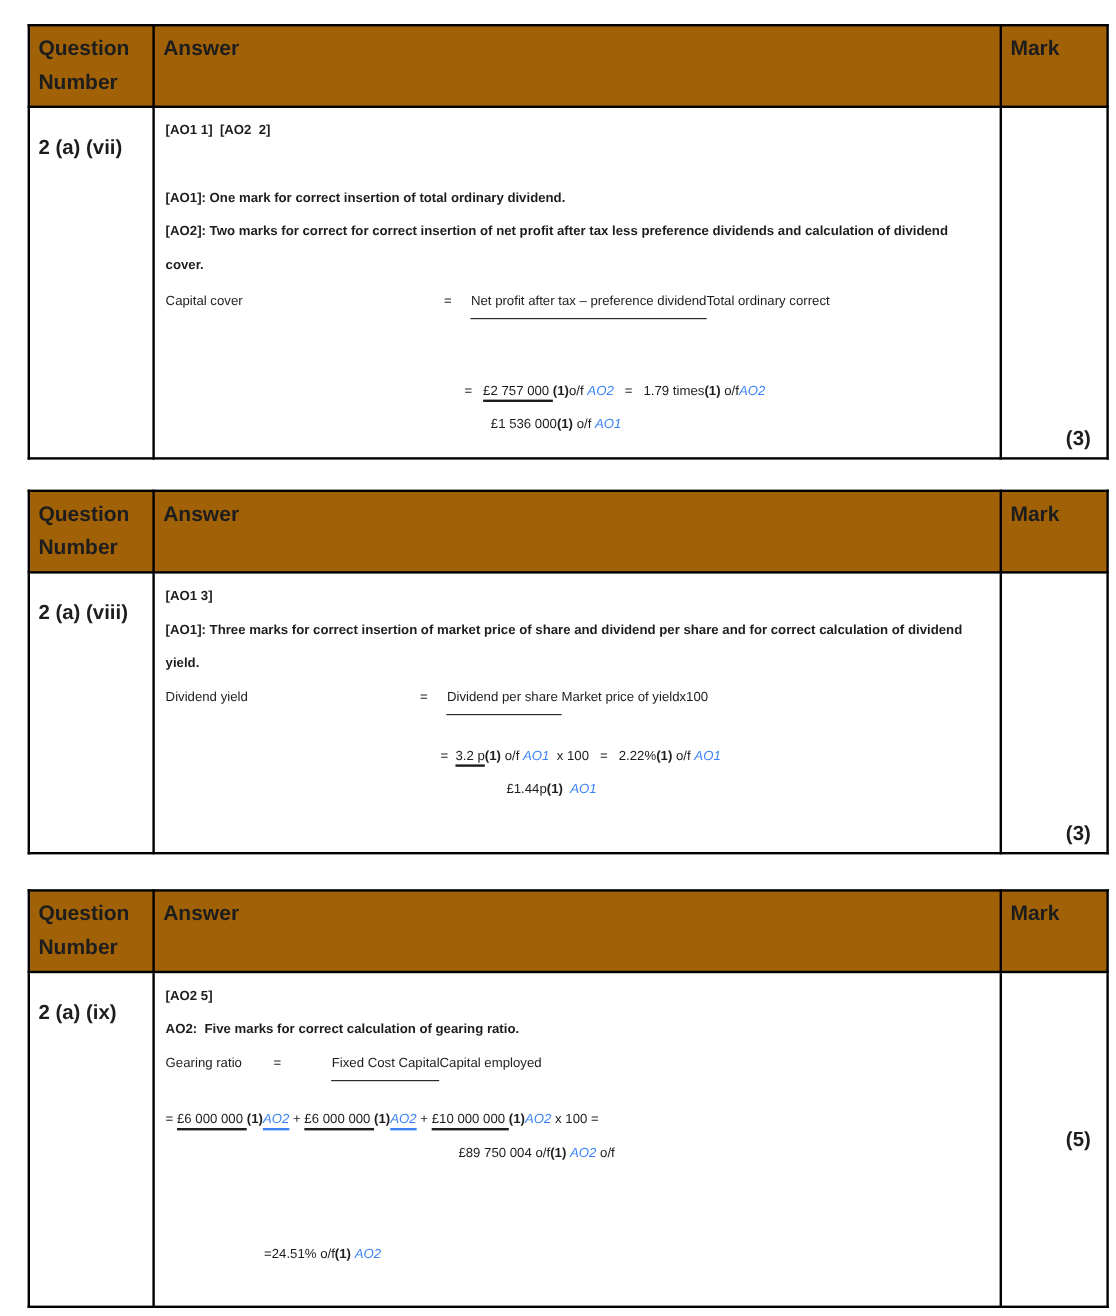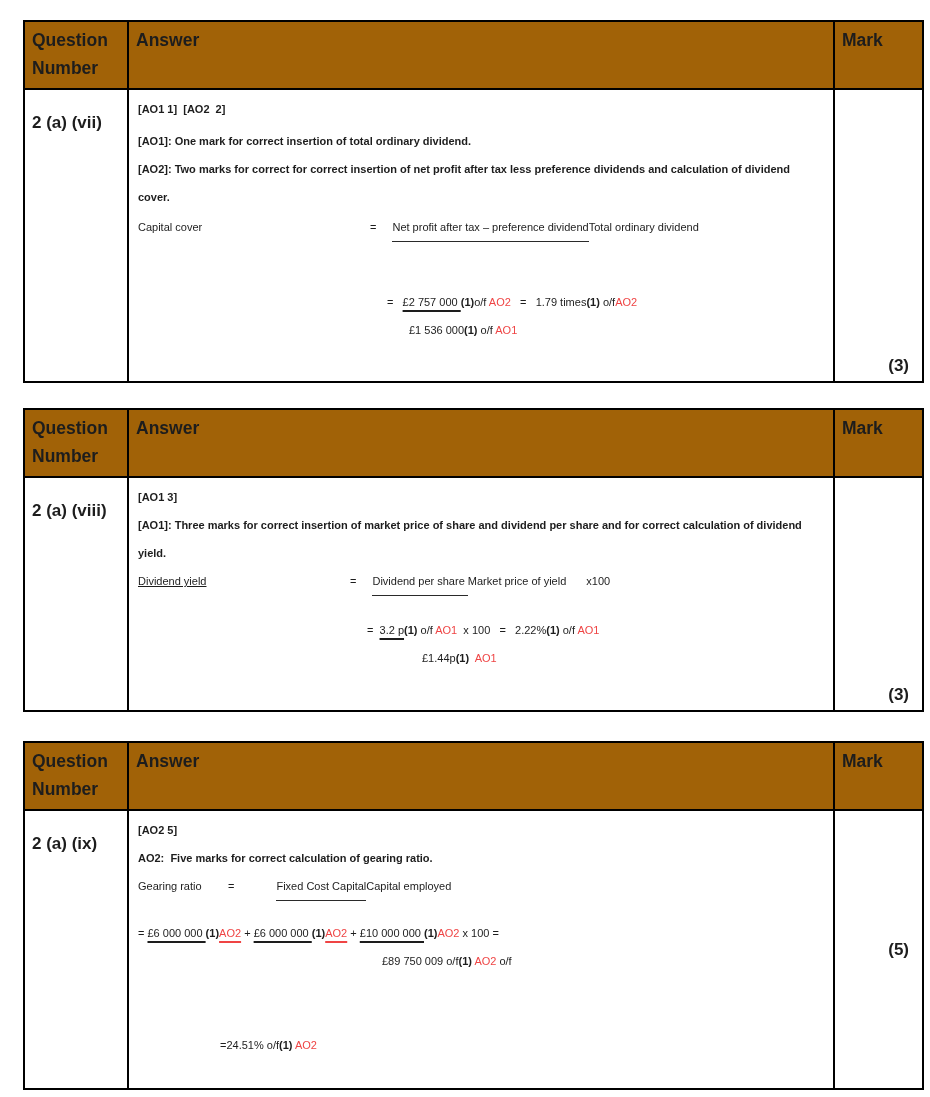--- a/index.html
+++ b/index.html
@@ -56,46 +56,46 @@
     font-weight: bold;
     font-size: 17px;
     text-align: right;
     padding-right: 13px;
   }
   td.mcell.bottom { vertical-align: bottom; padding-bottom: 5px; }
   td.mcell.middle { vertical-align: middle; padding-bottom: 0; }
 
   .line { white-space: pre-wrap; }
   .b { font-weight: bold; }
-  .red { color: #ef4444; }
+  .red { color: #3b82f6; font-style: italic; }
   .u {
     text-decoration: underline;
     text-underline-offset: 4px;
     text-decoration-thickness: 1.5px;
   }
 
   
   .frow { display: flex; align-items: flex-start; white-space: pre-wrap; }
   .flabel { flex: none; }
   .t1 .flabel { width: 232px; }
-  .t2 .flabel { width: 212px; text-decoration: underline; }
+  .t2 .flabel { width: 212px; }
   .t3 .flabel { width: 90px; }
   .feq { flex: none; margin-right: 16px; }
   .t3 .feq { margin-right: 42px; }
   .frac { display: inline-flex; flex-direction: row; text-align: center; }
   .fnum {
     border-bottom: 1.5px solid #2a2a2a;
     padding-bottom: 0px;
     white-space: pre;
   }
   .fden { display: block; }
-  .fsuffix { margin-left: 20px; }
+  .fsuffix { }
 
   
-  .t1-l2 { margin-top: 4px; }
+  .t1-l2 { margin-top: 28px; }
   .t1-frac { margin-top: 2px; }
   .t1-c1 { margin-top: 46px; margin-left: 249px; }
   .t1-c2 { margin-left: 271px; }
   .t2-c1 { margin-top: 20px; margin-left: 229px; }
   .t2-c2 { margin-left: 284px; }
   .t3-c1 { margin-top: 18px; }
   .t3-c2 { margin-left: 244px; }
   .t3-c3 { margin-top: 56px; margin-left: 82px; }
 </style>
 </head>
@@ -124,21 +124,21 @@
         <td class="qcell">2 (a) (vii)</td>
         <td class="acell">
           <div class="line b">[AO1 1]  [AO2  2]</div>
           <div class="line b t1-l2">[AO1]: One mark for correct insertion of total ordinary dividend.</div>
           <div class="line b">[AO2]: Two marks for correct for correct insertion of net profit after tax less preference dividends and calculation of dividend cover.</div>
           <div class="frow t1-frac">
             <span class="flabel">Capital cover</span>
             <span class="feq">=</span>
             <span class="frac">
               <span class="fnum">Net profit after tax – preference dividend</span>
-              <span class="fden">Total ordinary dividend</span>
+              <span class="fden">Total ordinary correct</span>
             </span>
           </div>
           <div class="line t1-c1"><span>=   </span><span class="u">£2 757 000 </span><span class="b">(1)</span><span>o/f </span><span class="red">AO2</span><span>   =   </span><span>1.79 times</span><span class="b">(1)</span><span> o/f</span><span class="red">AO2</span></div>
           <div class="line t1-c2"><span>£1 536 000</span><span class="b">(1)</span><span> o/f </span><span class="red">AO1</span></div>
         </td>
         <td class="mcell bottom">(3)</td>
       </tr>
     </tbody>
   </table>
 
@@ -205,21 +205,21 @@
           <div class="line b">AO2:  Five marks for correct calculation of gearing ratio.</div>
           <div class="frow">
             <span class="flabel">Gearing ratio</span>
             <span class="feq">=</span>
             <span class="frac">
               <span class="fnum">Fixed Cost Capital</span>
               <span class="fden">Capital employed</span>
             </span>
           </div>
           <div class="line t3-c1"><span>= </span><span class="u">£6 000 000 </span><span class="b">(1)</span><span class="red u">AO2</span><span> + </span><span class="u">£6 000 000 </span><span class="b">(1)</span><span class="red u">AO2</span><span> + </span><span class="u">£10 000 000 </span><span class="b">(1)</span><span class="red">AO2</span><span> x 100 =</span></div>
-          <div class="line t3-c2"><span>£89 750 009 o/f</span><span class="b">(1)</span><span> </span><span class="red">AO2</span><span> o/f</span></div>
+          <div class="line t3-c2"><span>£89 750 004 o/f</span><span class="b">(1)</span><span> </span><span class="red">AO2</span><span> o/f</span></div>
           <div class="line t3-c3"><span>=24.51% o/f</span><span class="b">(1)</span><span> </span><span class="red">AO2</span></div>
         </td>
         <td class="mcell middle">(5)</td>
       </tr>
     </tbody>
   </table>
 
 </div>
 
 </body></html>

